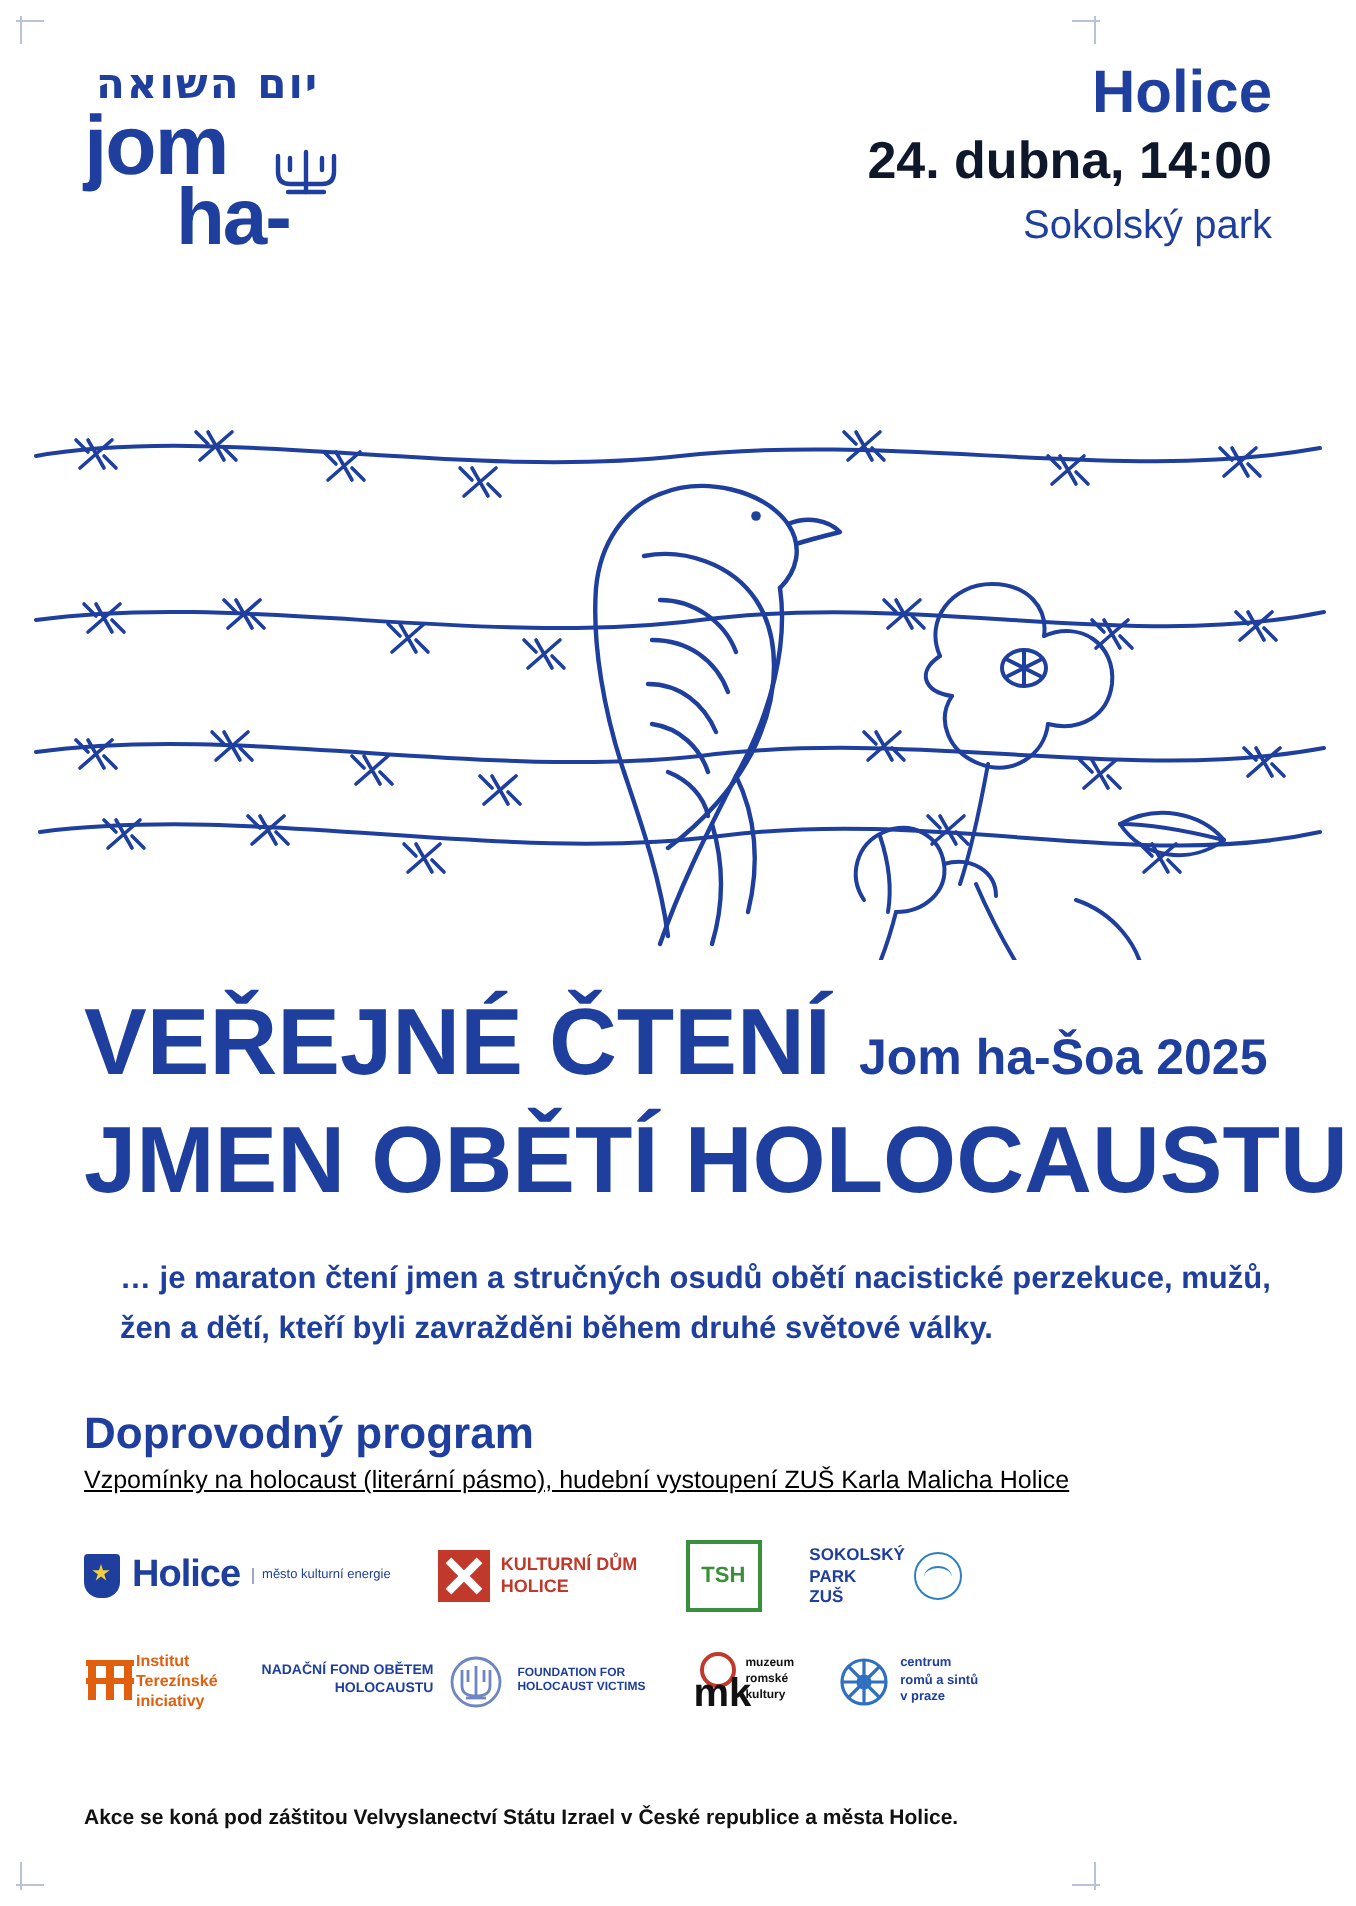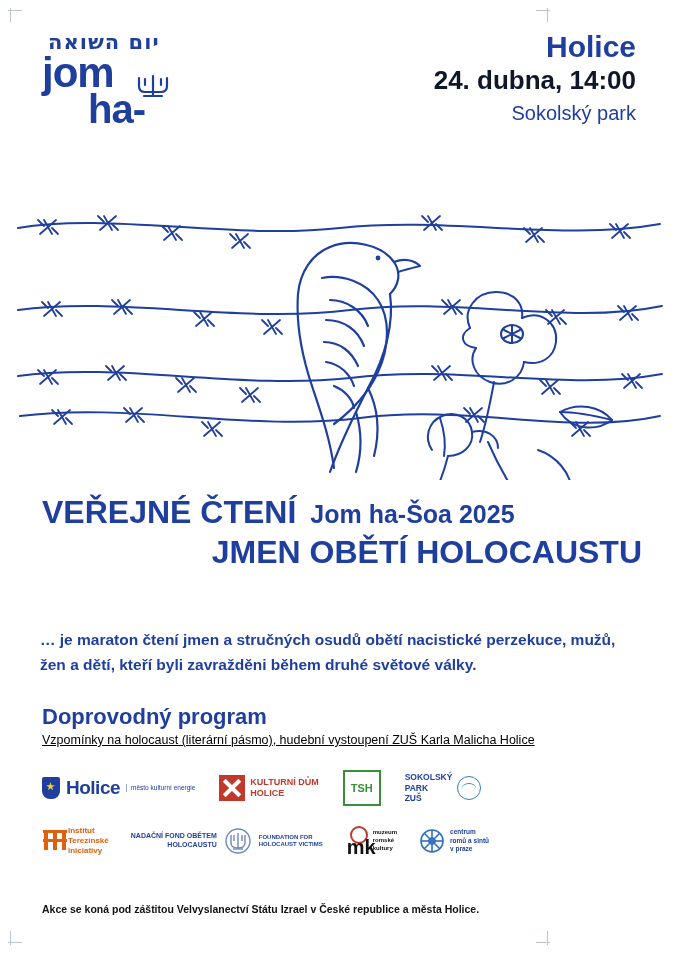--- a/index.html
+++ b/index.html
@@ -114,41 +114,40 @@
     top: 492px;
     left: 42px;
     width: 600px;
   }
   .title-row {
     display: flex;
     align-items: baseline;
     gap: 14px;
   }
   .title-main {
-    font-size: 32px;
+    font-size: 47px;
     font-weight: bold;
     color: #1f3f9e;
     letter-spacing: 0px;
     line-height: 1.25;
     white-space: nowrap;
-    text-align: right;
   }
   .title-year {
     font-size: 25px;
     font-weight: bold;
     color: #1f3f9e;
     white-space: nowrap;
     padding-bottom: 2px;
   }
 
   
   .lead {
     position: absolute;
     top: 628px;
-    left: 40px;
+    left: 60px;
     width: 600px;
     font-size: 15.5px;
     font-weight: bold;
     color: #1f3f9e;
     line-height: 1.6;
   }
   .subhead {
     position: absolute;
     top: 704px;
     left: 42px;

